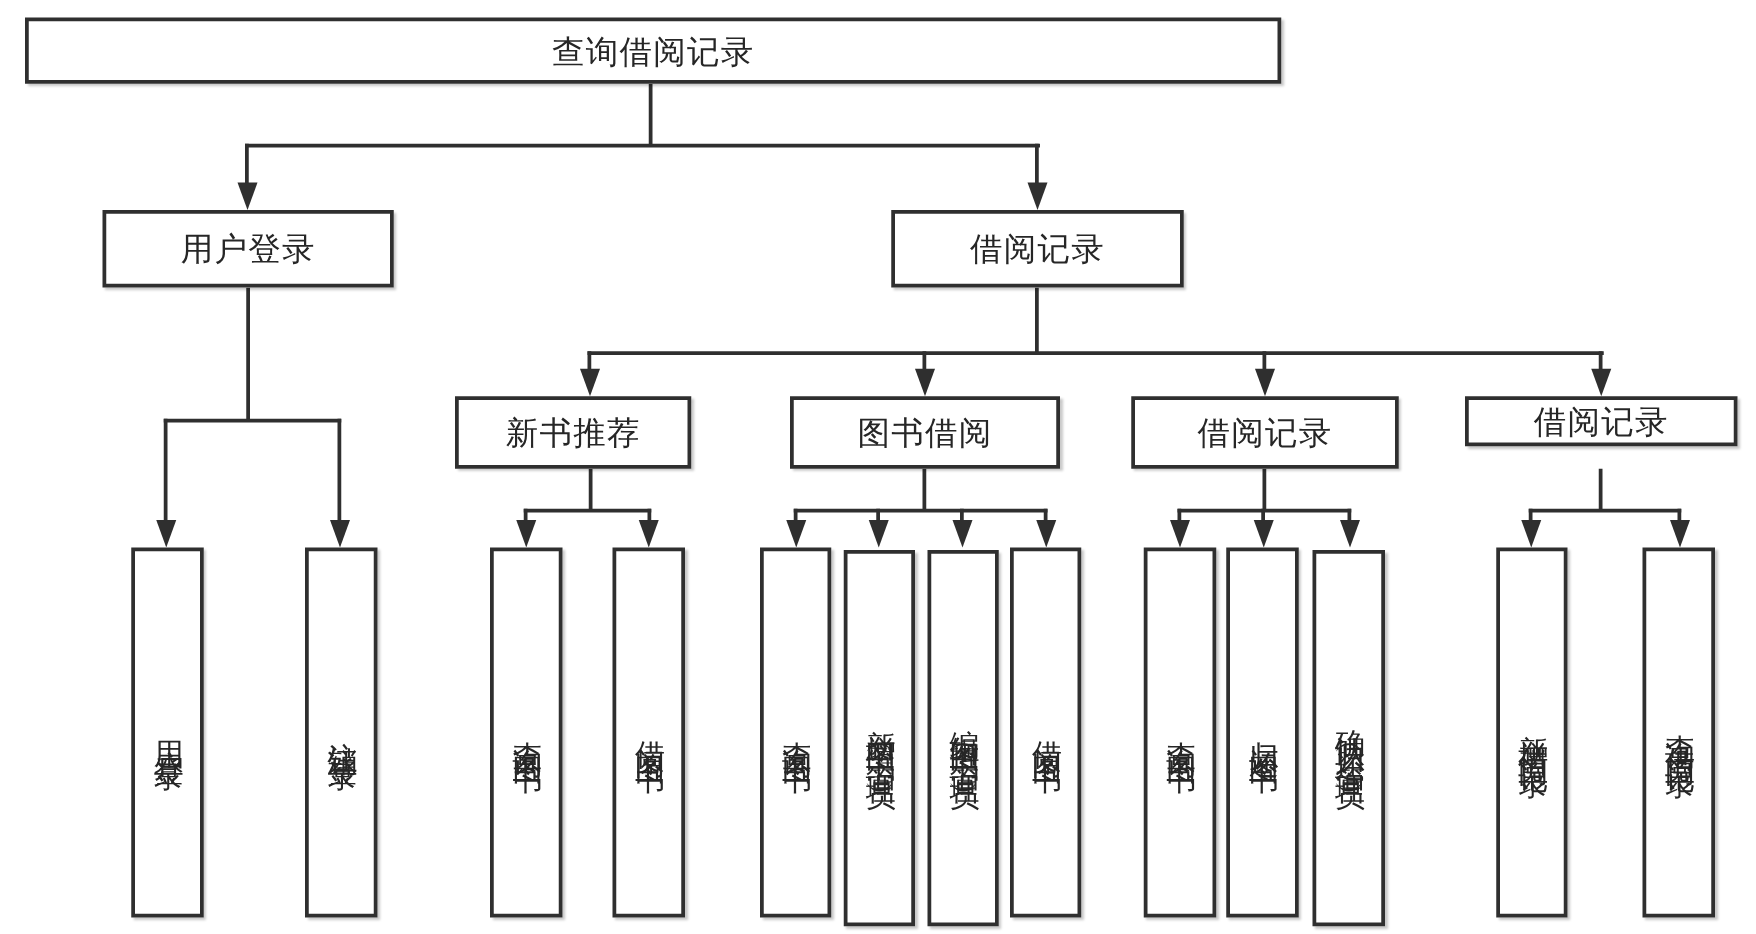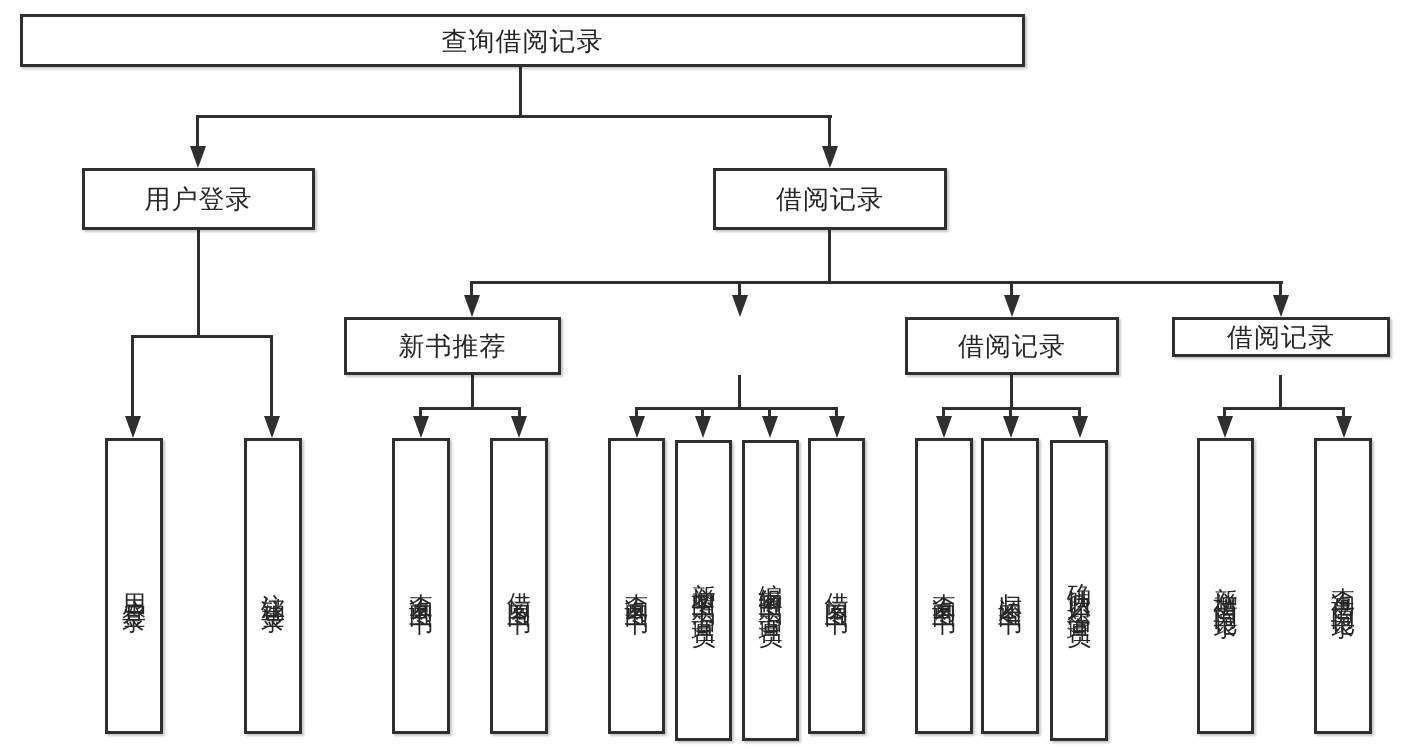--- a/index.html
+++ b/index.html
@@ -71,22 +71,25 @@
   <i class="ln" style="left:470px;top:281px;width:813px;height:3px;"></i>
   <i class="ln" style="left:470px;top:281px;width:3px;height:16px;"></i>
   <i class="ah" style="left:464px;top:295px;"></i>
   <i class="ln" style="left:738px;top:281px;width:3px;height:16px;"></i>
   <i class="ah" style="left:732px;top:295px;"></i>
   <i class="ln" style="left:1010px;top:281px;width:3px;height:16px;"></i>
   <i class="ah" style="left:1004px;top:295px;"></i>
   <i class="ln" style="left:1279px;top:281px;width:3px;height:16px;"></i>
   <i class="ah" style="left:1273px;top:295px;"></i>
 
-  <div class="hbox" style="left:344px;top:317px;width:217px;height:58px;">
+  <div class="hbox" style="left:364px;top:317px;width:189px;height:58px;">
     <span class="lbl">新书推荐</span>
+  </div>
+  <div class="hbox" style="left:632px;top:317px;width:216px;height:58px;">
+    <span class="lbl">图书借阅</span>
   </div>
   <div class="hbox" style="left:905px;top:317px;width:214px;height:58px;">
     <span class="lbl">借阅记录</span>
   </div>
   <div class="hbox" style="left:1172px;top:317px;width:218px;height:40px;">
     <span class="lbl">借阅记录</span>
   </div>
 
   <i class="ln" style="left:471px;top:375px;width:3px;height:34px;"></i>
   <i class="ln" style="left:419px;top:407px;width:102px;height:3px;"></i>

